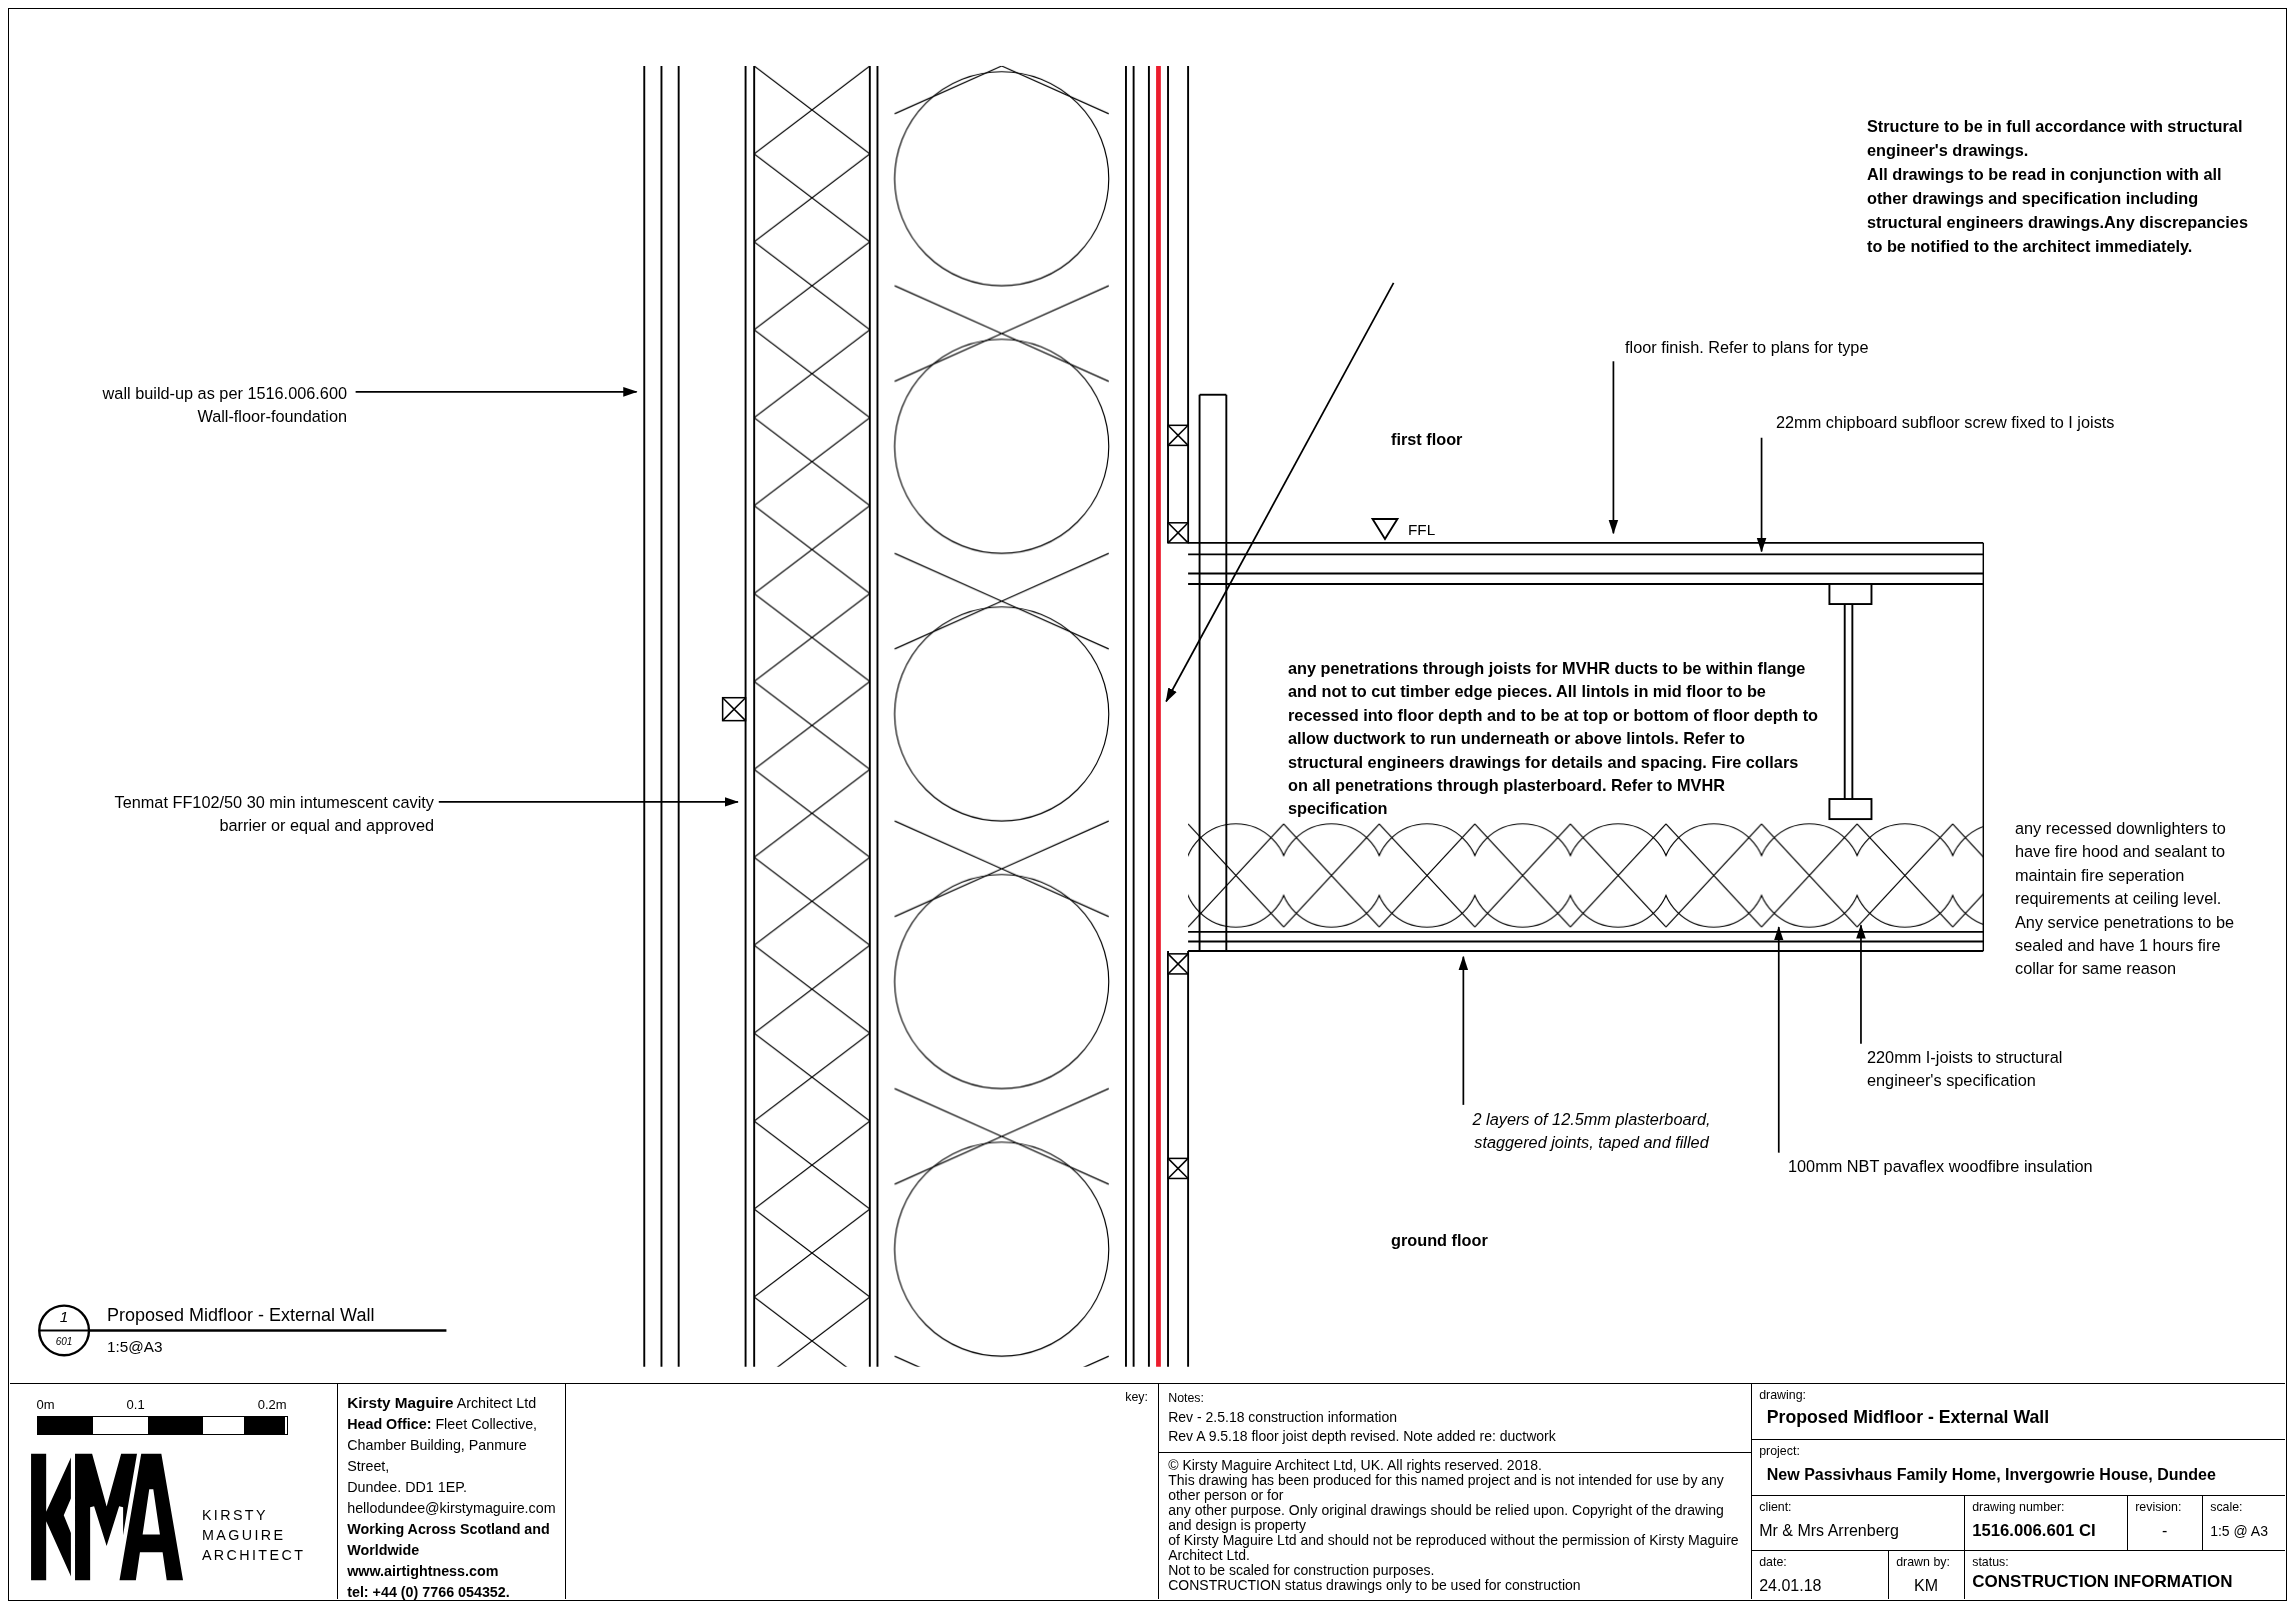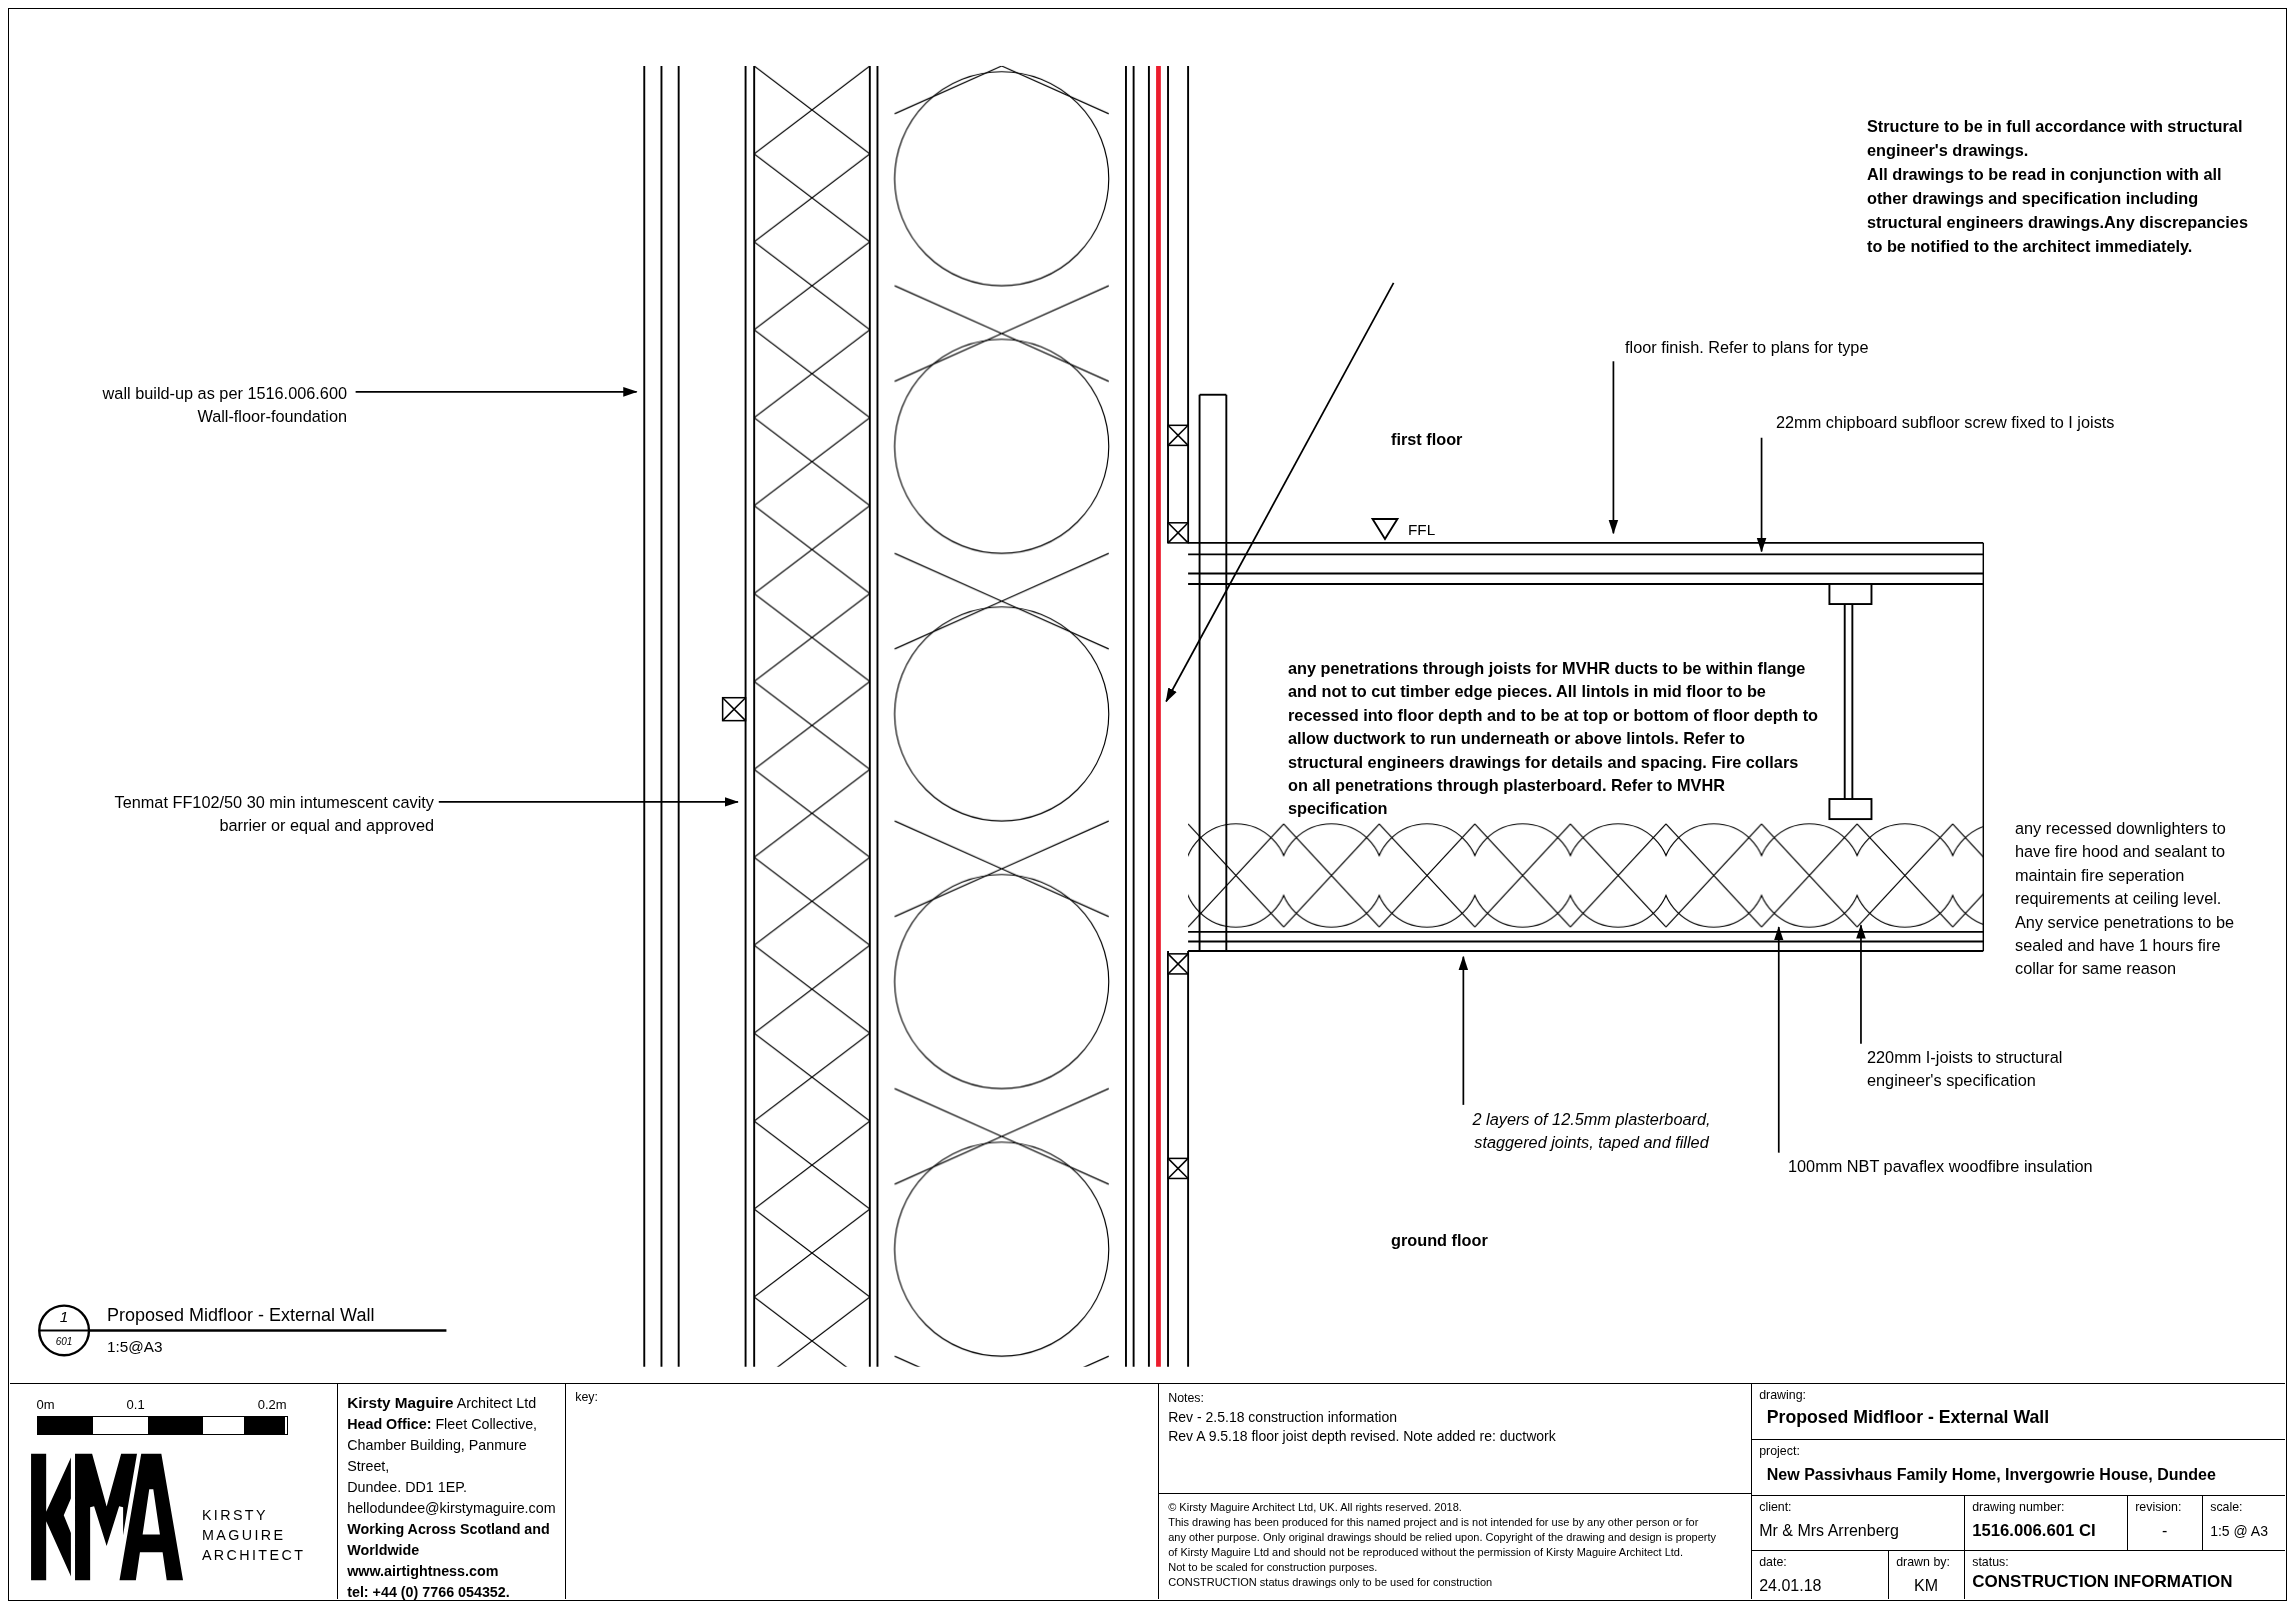--- a/index.html
+++ b/index.html
@@ -14,27 +14,27 @@
   .ctr{text-align:center;font-style:italic;}
   .rt{text-align:right;}
 
   
   .tblock{position:absolute;left:9.6px;top:1383px;width:2275px;height:216px;
           border-top:1.9px solid #000;display:flex;box-sizing:border-box;background:#fff;}
   .tb-col{box-sizing:border-box;height:100%;}
   .tb-col + .tb-col{border-left:1.4px solid #000;}
   .tb-logo{width:327px;position:relative;}
   .tb-arch{width:228px;padding:7.6px 9.6px;font-size:14.3px;line-height:21px;}
-  .tb-key{width:593px;padding:5.7px 9.6px;}
+  .tb-key{width:593px;padding:5.7px 9.6px;text-align:right;}
   .tb-notes{width:593px;display:flex;flex-direction:column;}
   .tb-right{flex:1;display:flex;flex-direction:column;}
   .tb-label{font-size:12.4px;}
   .notes-top{height:110px;box-sizing:border-box;padding:4.8px 9.6px;font-size:14px;line-height:19px;
              border-bottom:1.4px solid #000;}
-  .notes-copy{flex:1;padding:5.7px 9.6px;font-size:11px;line-height:15px;}
+  .notes-copy{flex:1;padding:5.7px 9.6px;font-size:14px;line-height:15px;}
   .tr-row{position:relative;box-sizing:border-box;}
   .r1{height:58px;padding:3.8px 7.6px;}
   .r2{height:58px;padding:3.8px 7.6px;border-top:1.4px solid #000;}
   .r3{height:58px;border-top:1.4px solid #000;display:flex;}
   .r4{flex:1;border-top:1.4px solid #000;display:flex;}
   .cell{box-sizing:border-box;padding:3.8px 7.6px;overflow:hidden;}
   .cell + .cell{border-left:1.4px solid #000;}
   .c-client{width:212px;} .c-num{width:163px;} .c-rev{width:75px;text-align:center;} .c-scale{flex:1;}
   .c-date{width:136px;} .c-drawn{width:76px;text-align:center;} .c-status{flex:1;}
   .v-title{font-size:17.7px;font-weight:bold;padding:5.7px 0 0 7.6px;}

